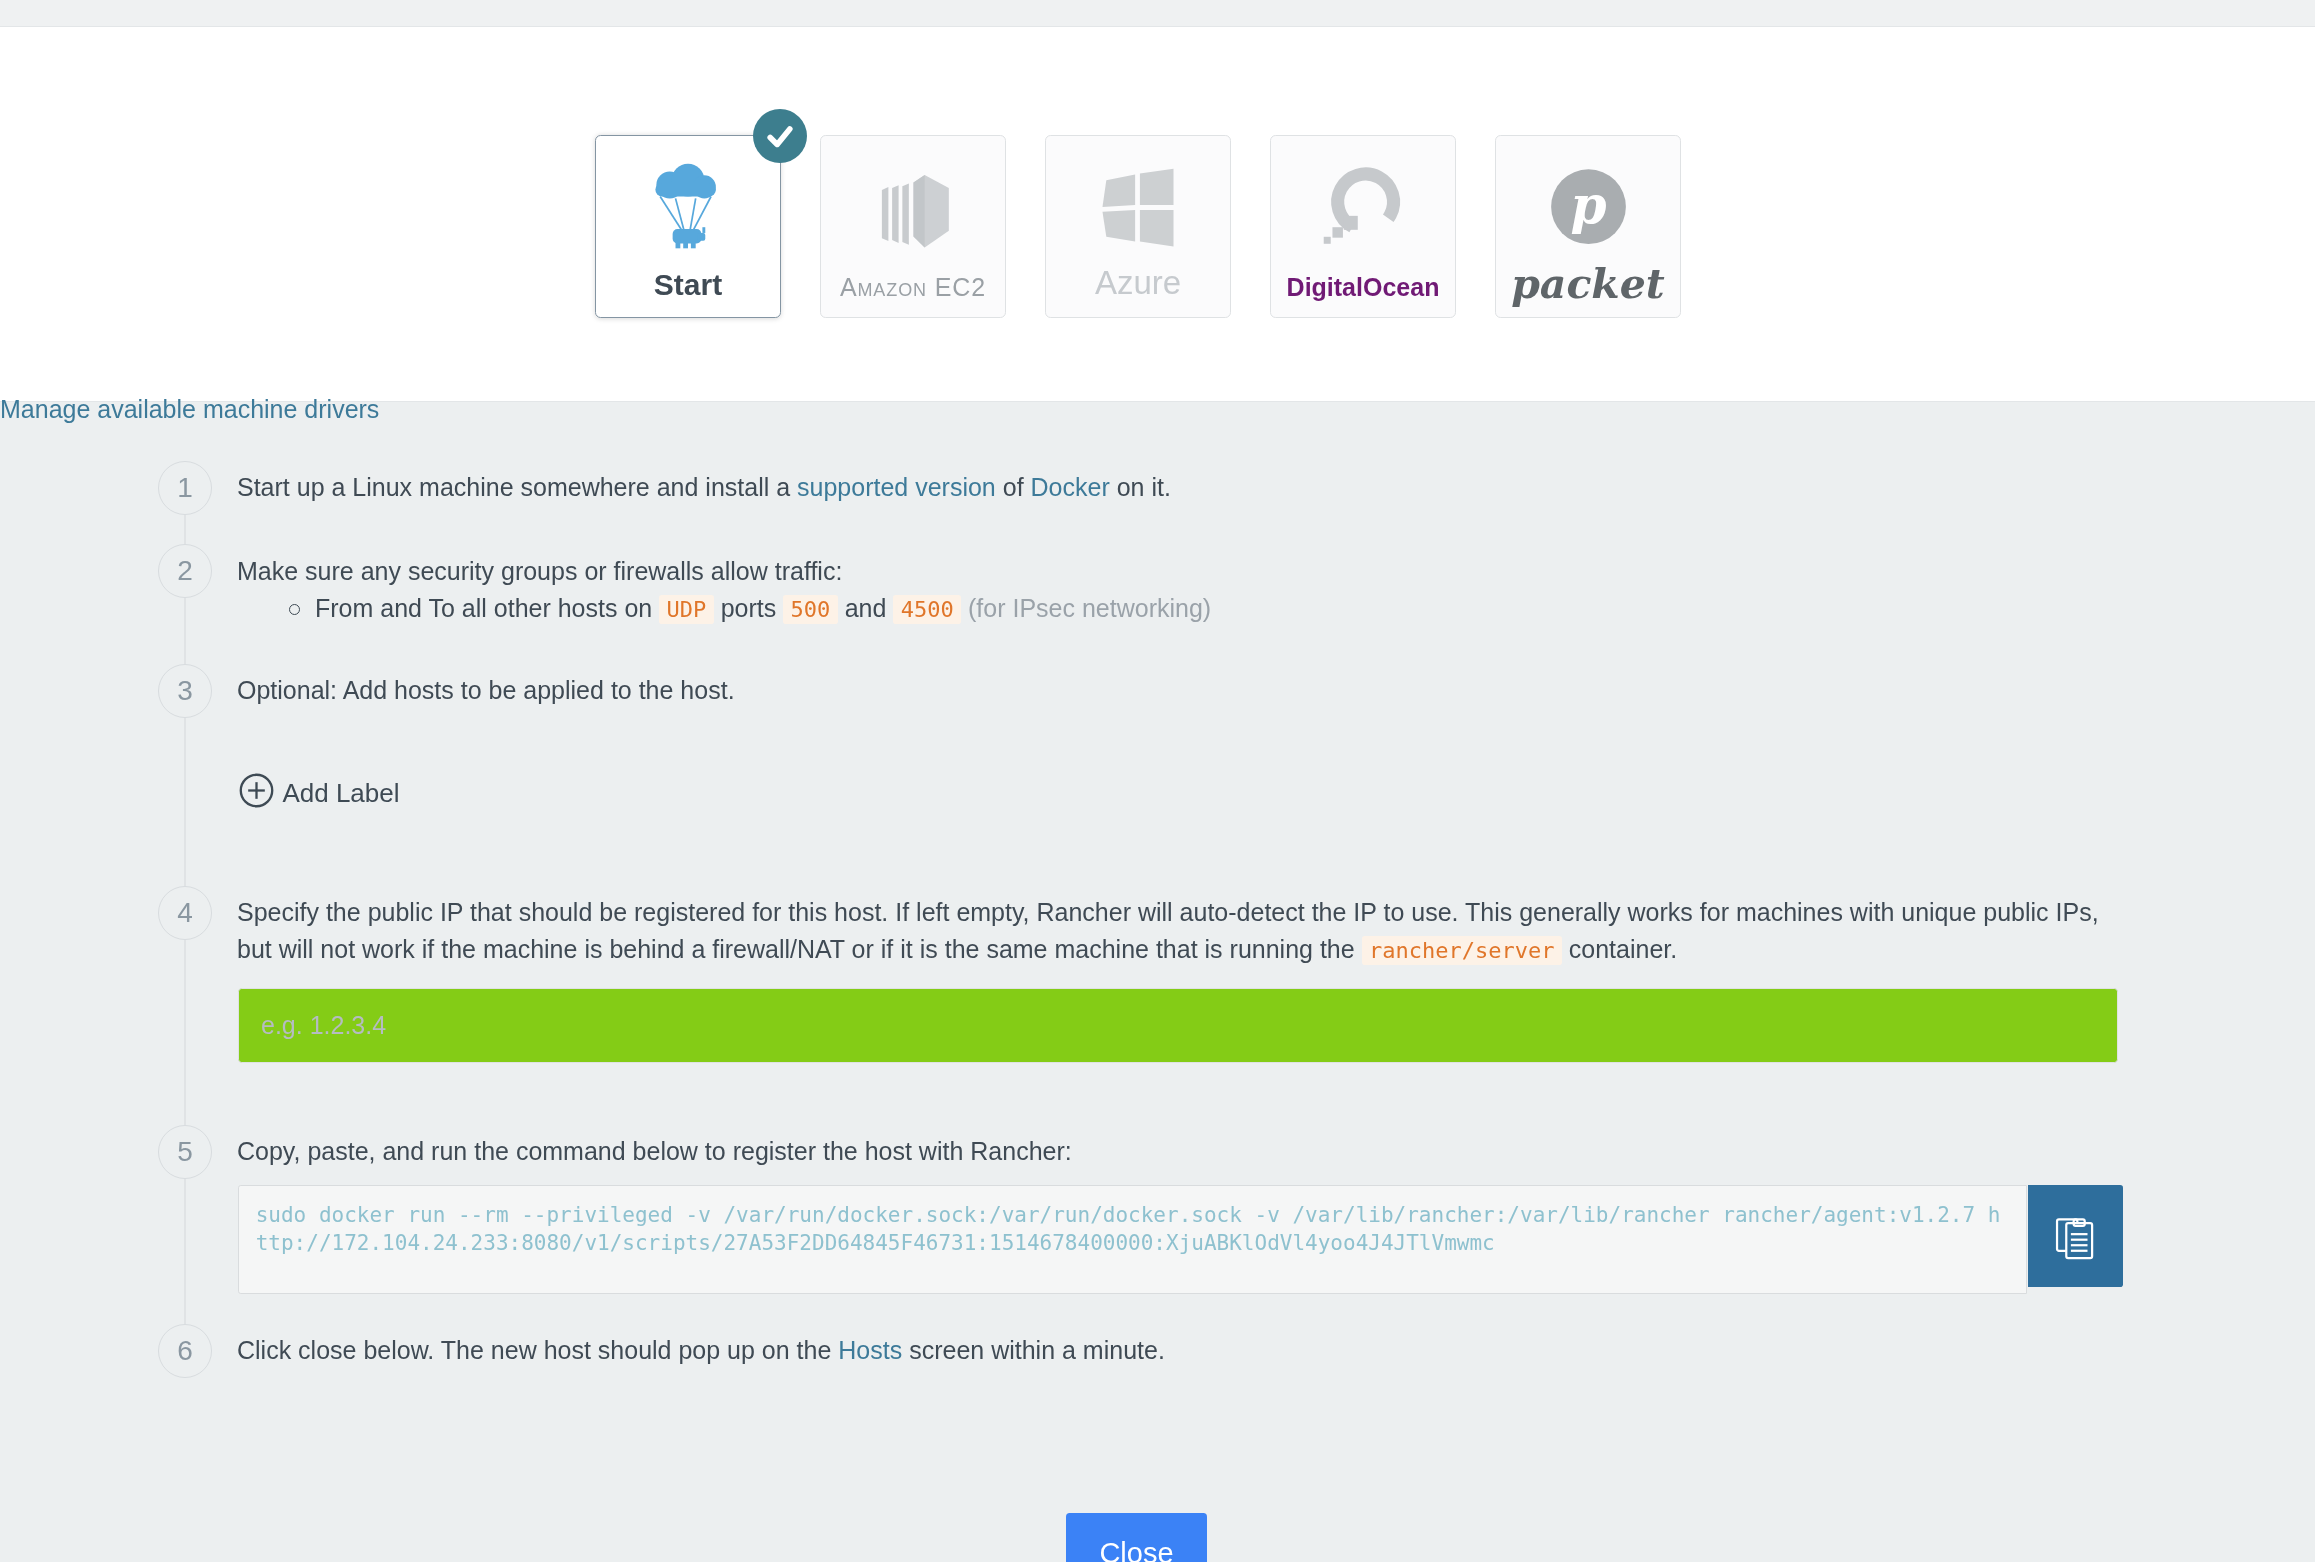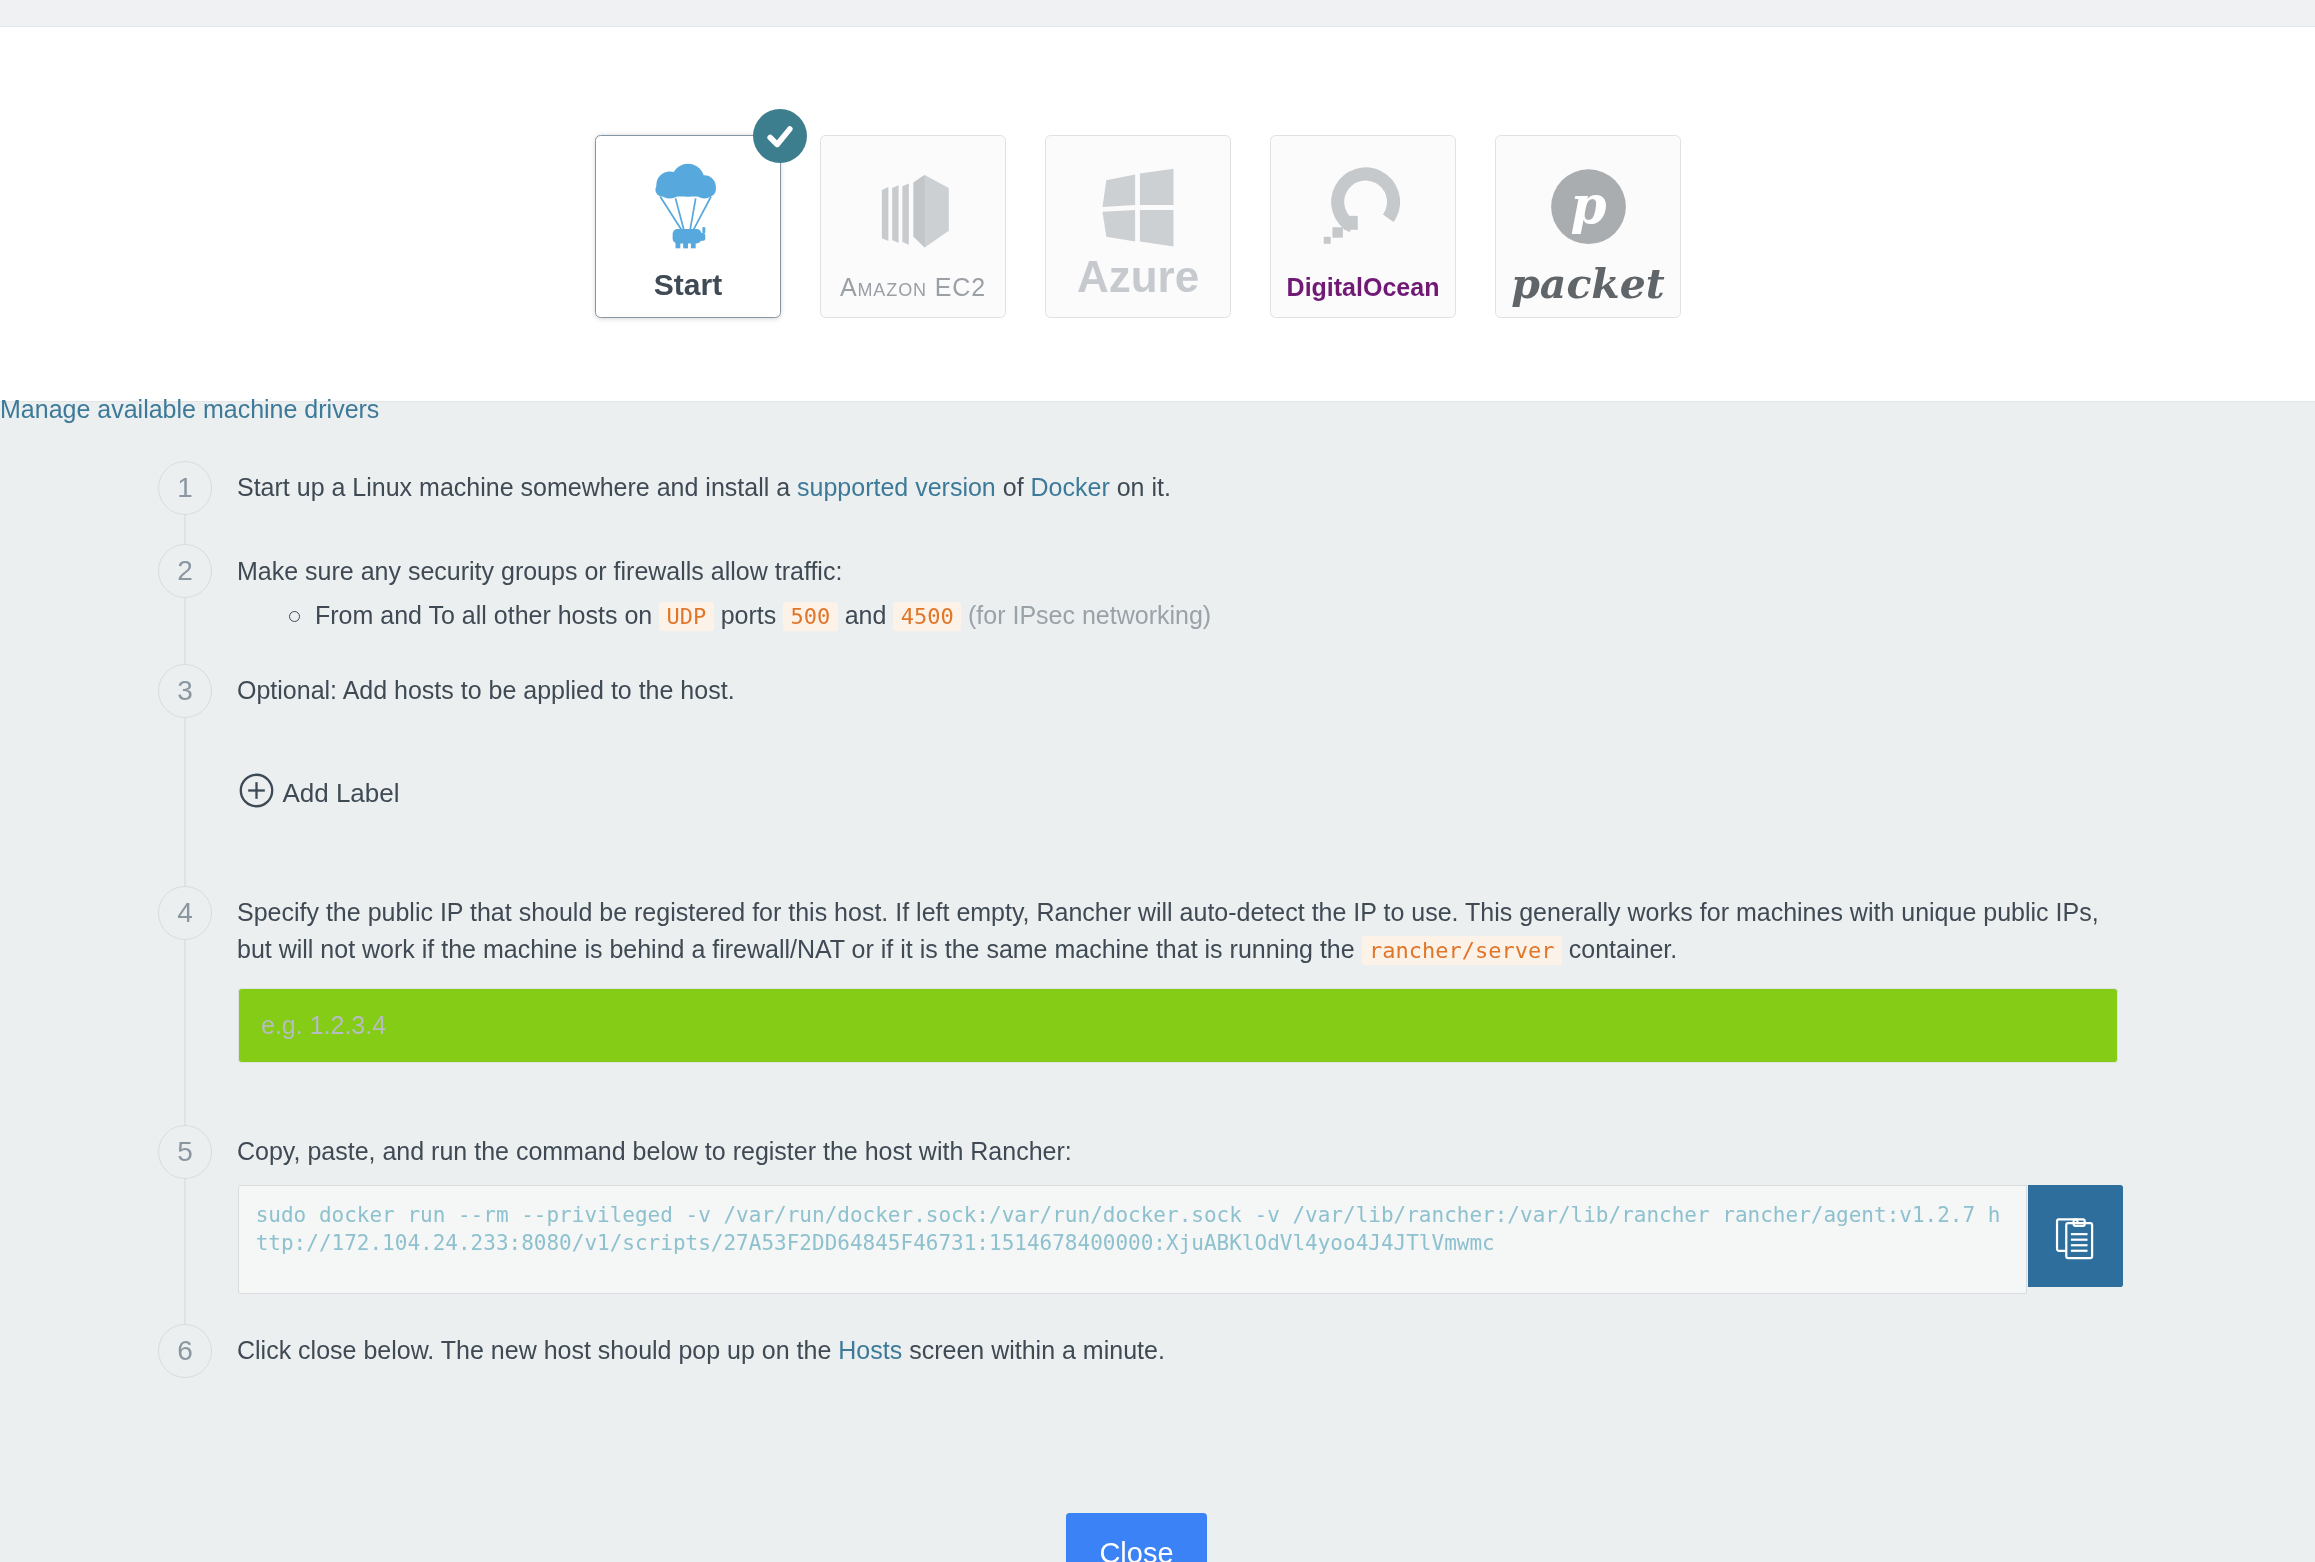--- a/index.html
+++ b/index.html
@@ -34,38 +34,38 @@
     position:absolute; top:13px; left:0; right:0; bottom:50px;
     display:flex; align-items:center; justify-content:center;
   }
   .check-badge {
     position:absolute; right:-27px; top:-27px; width:54px; height:54px;
     border-radius:50%; background:#3d7e8e;
     display:flex; align-items:center; justify-content:center;
   }
   .lbl-custom  { font-size:30px; font-weight:bold; color:#3f4a54; }
   .lbl-ec2     { font-size:25px; color:#9aa0a5; font-variant:small-caps; letter-spacing:0.9px; }
-  .lbl-azure   { font-size:44px; color:#c6cace;font-weight:bold; }
+  .lbl-azure   { font-size:33px; color:#c6cace; }
   .lbl-do      { font-size:25px; font-weight:bold; color:#701a75; }
   .lbl-packet  { font-size:41px; color:#5f6569; font-family:"DejaVu Serif", serif; font-style:italic; font-weight:bold; margin-bottom:-5.6px; }
 
   .manage-link-row { position:absolute; top:334px; left:0; width:2271px; text-align:left;margin-top:34px; }
   .manage-link { font-size:25px; color:#3d7a99; text-decoration:none; cursor:pointer; }
 
   
   .vline { position:absolute; left:184px; top:488px; width:1.9px; height:863px; background:#e0e3e5; }
   .step-circle {
     position:absolute; left:158px; width:54px; height:54px; border-radius:50%;
     border:1.9px solid #d8dcdf; background:#eceff0; color:#8a97a1;
     font-size:28px; display:flex; align-items:center; justify-content:center;
   }
   .c1{top:461px} .c2{top:544px} .c3{top:664px} .c4{top:886px} .c5{top:1125px} .c6{top:1324px}
 
   .step-text { position:absolute; left:237px; font-size:25px; line-height:33px; color:#3f4a54; }
-  .t1{top:471px} .t2{top:555px} .t2b{top:592px; left:289px;margin-top:7px;} .t3{top:674px} .t5{top:1135px} .t6{top:1334px}
+  .t1{top:471px} .t2{top:555px} .t2b{top:592px; left:289px;} .t3{top:674px} .t5{top:1135px} .t6{top:1334px}
   .t4{top:894px; width:1897px; line-height:37px;}
 
   a.inline-link { color:#3d7a99; text-decoration:none; cursor:pointer; }
   .code {
     font-family:"DejaVu Sans Mono", monospace; font-size:22px;
     color:#e0762a; background:#fdf2e7; padding:1.9px 7.4px; border-radius:2.8px;
   }
   .muted { color:#9aa2a9; }
   .bullet-dot {
     display:inline-block; width:11px; height:11px; border:1.9px solid #3e4a54;

